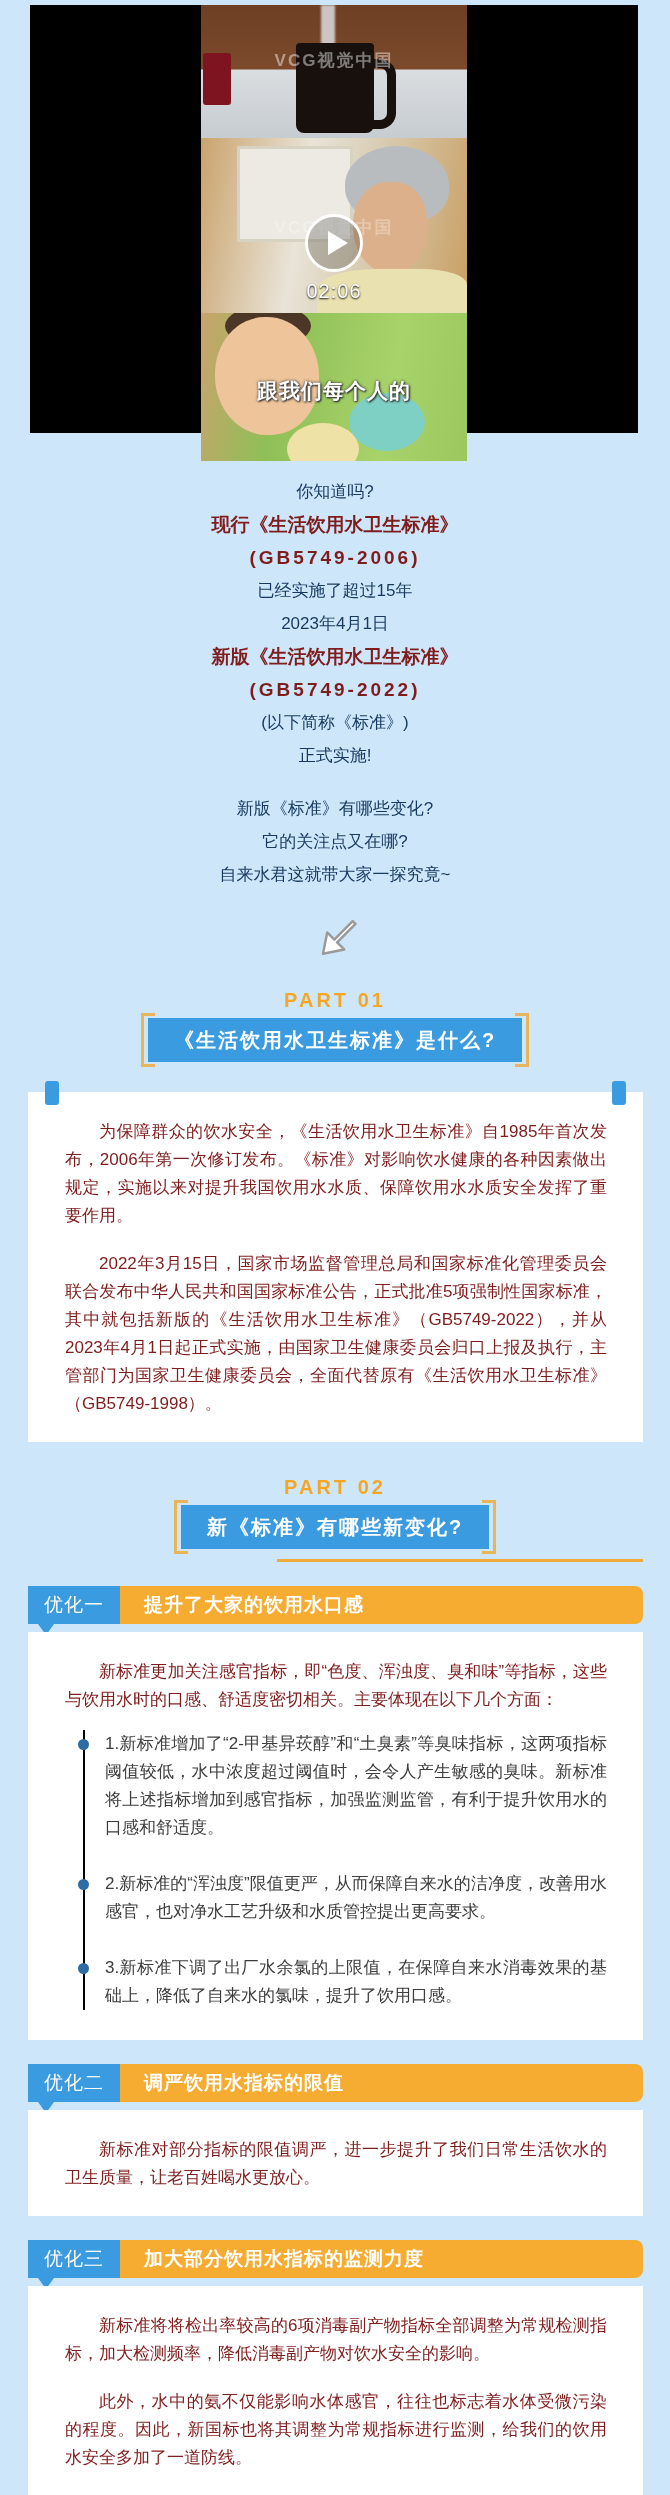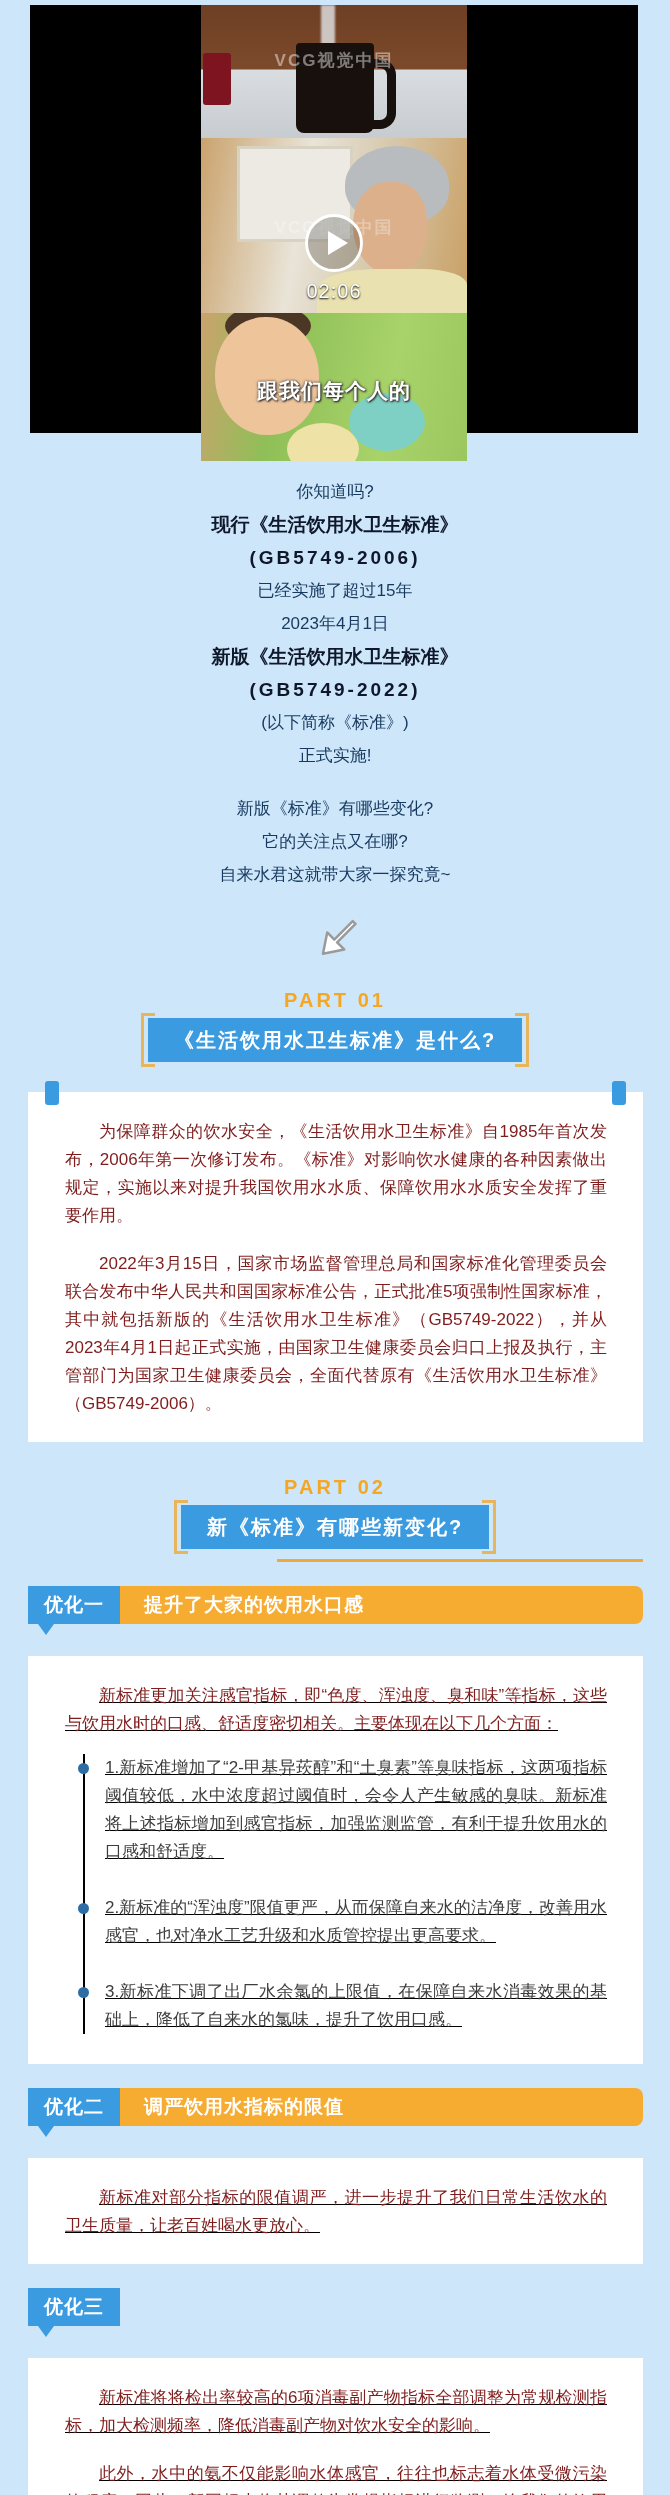--- a/index.html
+++ b/index.html
@@ -48,21 +48,21 @@
   }
   .play-tri{
     position:absolute;left:20px;top:14px;width:0;height:0;
     border-left:20px solid #fff;border-top:12px solid transparent;border-bottom:12px solid transparent;
   }
   .time{margin-top:8px;color:#fff;font-size:20px;letter-spacing:1px;text-shadow:0 1px 2px #000;}
 
   
   .intro{padding-top:42px;text-align:center;}
   .iline{margin:0;line-height:33px;font-size:17px;color:#17395f;}
-  .iline.bold{font-size:19px;font-weight:bold;color:#0f172a;}
+  .iline.bold{font-size:19px;font-weight:bold;color:#7f1d1d;}
   .iline.gb{letter-spacing:3px;}
   .intro-gap{height:20px;}
 
   
   .arrow-wrap{margin-top:14px;text-align:center;height:62px;}
 
   
   .part-label{
     margin-top:22px;text-align:center;color:#f5a724;font-weight:bold;
     font-size:20px;letter-spacing:3px;
@@ -88,33 +88,33 @@
   .pin-r{right:17px;}
   .para{
     margin:0;font-size:17px;line-height:28px;color:#7f1d1d;
     text-align:justify;text-indent:2em;
   }
   .para + .para{margin-top:20px;}
 
   
   .opt-header{display:flex;margin:24px 27px 0 28px;position:relative;}
   .opt-tag{
-    background:#3a9be0;color:#fff;font-weight:bold;font-size:19px;
+    background:#3a9be0;color:#fff;font-weight:normal;font-size:19px;
     line-height:38px;padding:0 16px;position:relative;flex:0 0 auto;letter-spacing:1px;
   }
   .opt-tag::after{
     content:"";position:absolute;left:10px;bottom:-11px;
     border-left:8px solid transparent;border-right:8px solid transparent;
     border-top:11px solid #3a9be0;
   }
   .opt-title{
     flex:1;background:#f6ab31;color:#fff;font-weight:bold;font-size:19px;
     line-height:38px;padding-left:24px;border-radius:0 8px 8px 0;letter-spacing:1px;
   }
-  .opt-card{margin-top:32px;text-decoration:underline;}
+  .opt-card{margin-top:8px;}
 
   
   .timeline{margin:16px 0 6px 18px;padding-left:20px;border-left:2px solid #000000;}
   .titem{position:relative;}
   .titem + .titem{margin-top:28px;}
   .titem .dot{
     position:absolute;left:-27px;top:9px;width:11px;height:11px;border-radius:50%;
     background:#2e6da4;
   }
   .titem p{margin:0;font-size:17px;line-height:28px;color:#3d3d3d;text-align:justify;}
@@ -187,21 +187,21 @@
       <span class="br br-l"></span>
       <span>《生活饮用水卫生标准》是什么?</span>
       <span class="br br-r"></span>
     </div>
   </div>
 
   <div class="card card1">
     <span class="pin pin-l"></span>
     <span class="pin pin-r"></span>
     <p class="para">为保障群众的饮水安全，《生活饮用水卫生标准》自1985年首次发布，2006年第一次修订发布。《标准》对影响饮水健康的各种因素做出规定，实施以来对提升我国饮用水水质、保障饮用水水质安全发挥了重要作用。</p>
-    <p class="para">2022年3月15日，国家市场监督管理总局和国家标准化管理委员会联合发布中华人民共和国国家标准公告，正式批准5项强制性国家标准，其中就包括新版的《生活饮用水卫生标准》（GB5749-2022），并从2023年4月1日起正式实施，由国家卫生健康委员会归口上报及执行，主管部门为国家卫生健康委员会，全面代替原有《生活饮用水卫生标准》（GB5749-2006）。</p>
+    <p class="para">2022年3月15日，国家市场监督管理总局和国家标准化管理委员会联合发布中华人民共和国国家标准公告，正式批准5项强制性国家标准，其中就包括新版的《生活饮用水卫生标准》（GB5749-2022），并从2023年4月1日起正式实施，由国家卫生健康委员会归口上报及执行，主管部门为国家卫生健康委员会，全面代替原有《生活饮用水卫生标准》（GB5749-1998）。</p>
   </div>
 
   <div class="part-label" style="margin-top:34px;text-align:center;">PART 02</div>
   <div class="btn-wrap">
     <div class="section-btn">
       <span class="br br-l"></span>
       <span>新《标准》有哪些新变化?</span>
       <span class="br br-r"></span>
     </div>
   </div>
@@ -232,19 +232,20 @@
   <div class="opt-header">
     <div class="opt-tag">优化二</div>
     <div class="opt-title">调严饮用水指标的限值</div>
   </div>
   <div class="card opt-card">
     <p class="para">新标准对部分指标的限值调严，进一步提升了我们日常生活饮水的卫生质量，让老百姓喝水更放心。</p>
   </div>
 
   <div class="opt-header">
     <div class="opt-tag">优化三</div>
+    <div class="opt-title">加大部分饮用水指标的监测力度</div>
   </div>
   <div class="card opt-card">
     <p class="para">新标准将将检出率较高的6项消毒副产物指标全部调整为常规检测指标，加大检测频率，降低消毒副产物对饮水安全的影响。</p>
     <p class="para">此外，水中的氨不仅能影响水体感官，往往也标志着水体受微污染的程度。因此，新国标也将其调整为常规指标进行监测，给我们的饮用水安全多加了一道防线。</p>
   </div>
 
 </div>
 
 </body></html>

